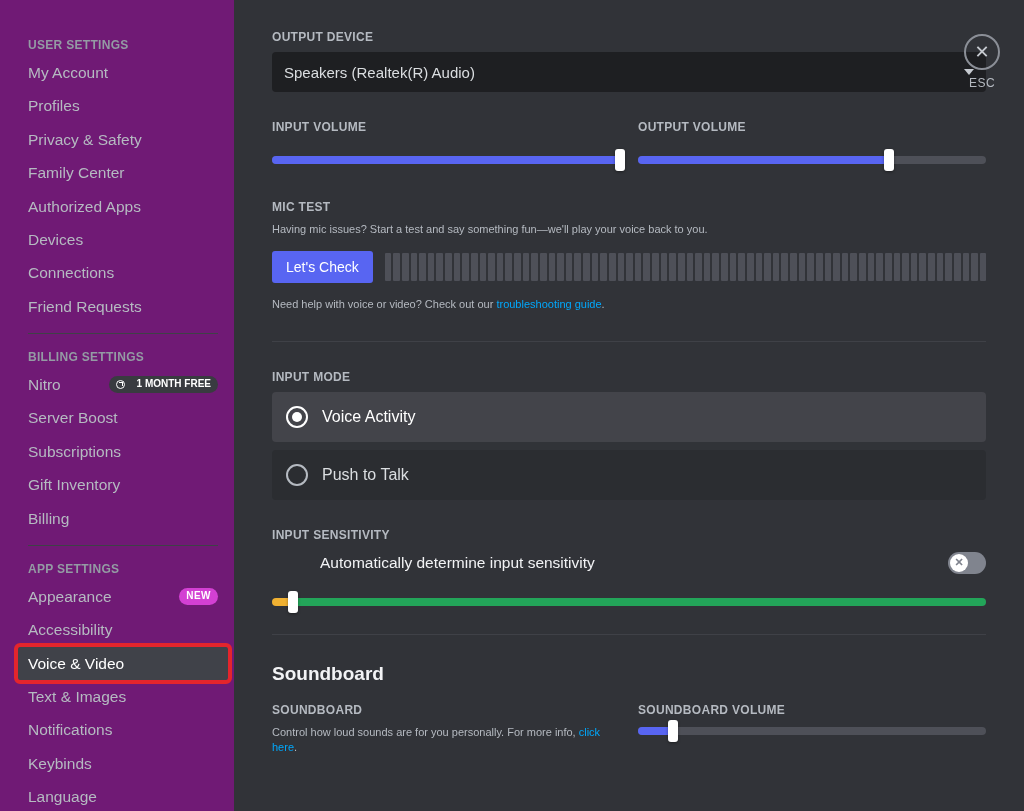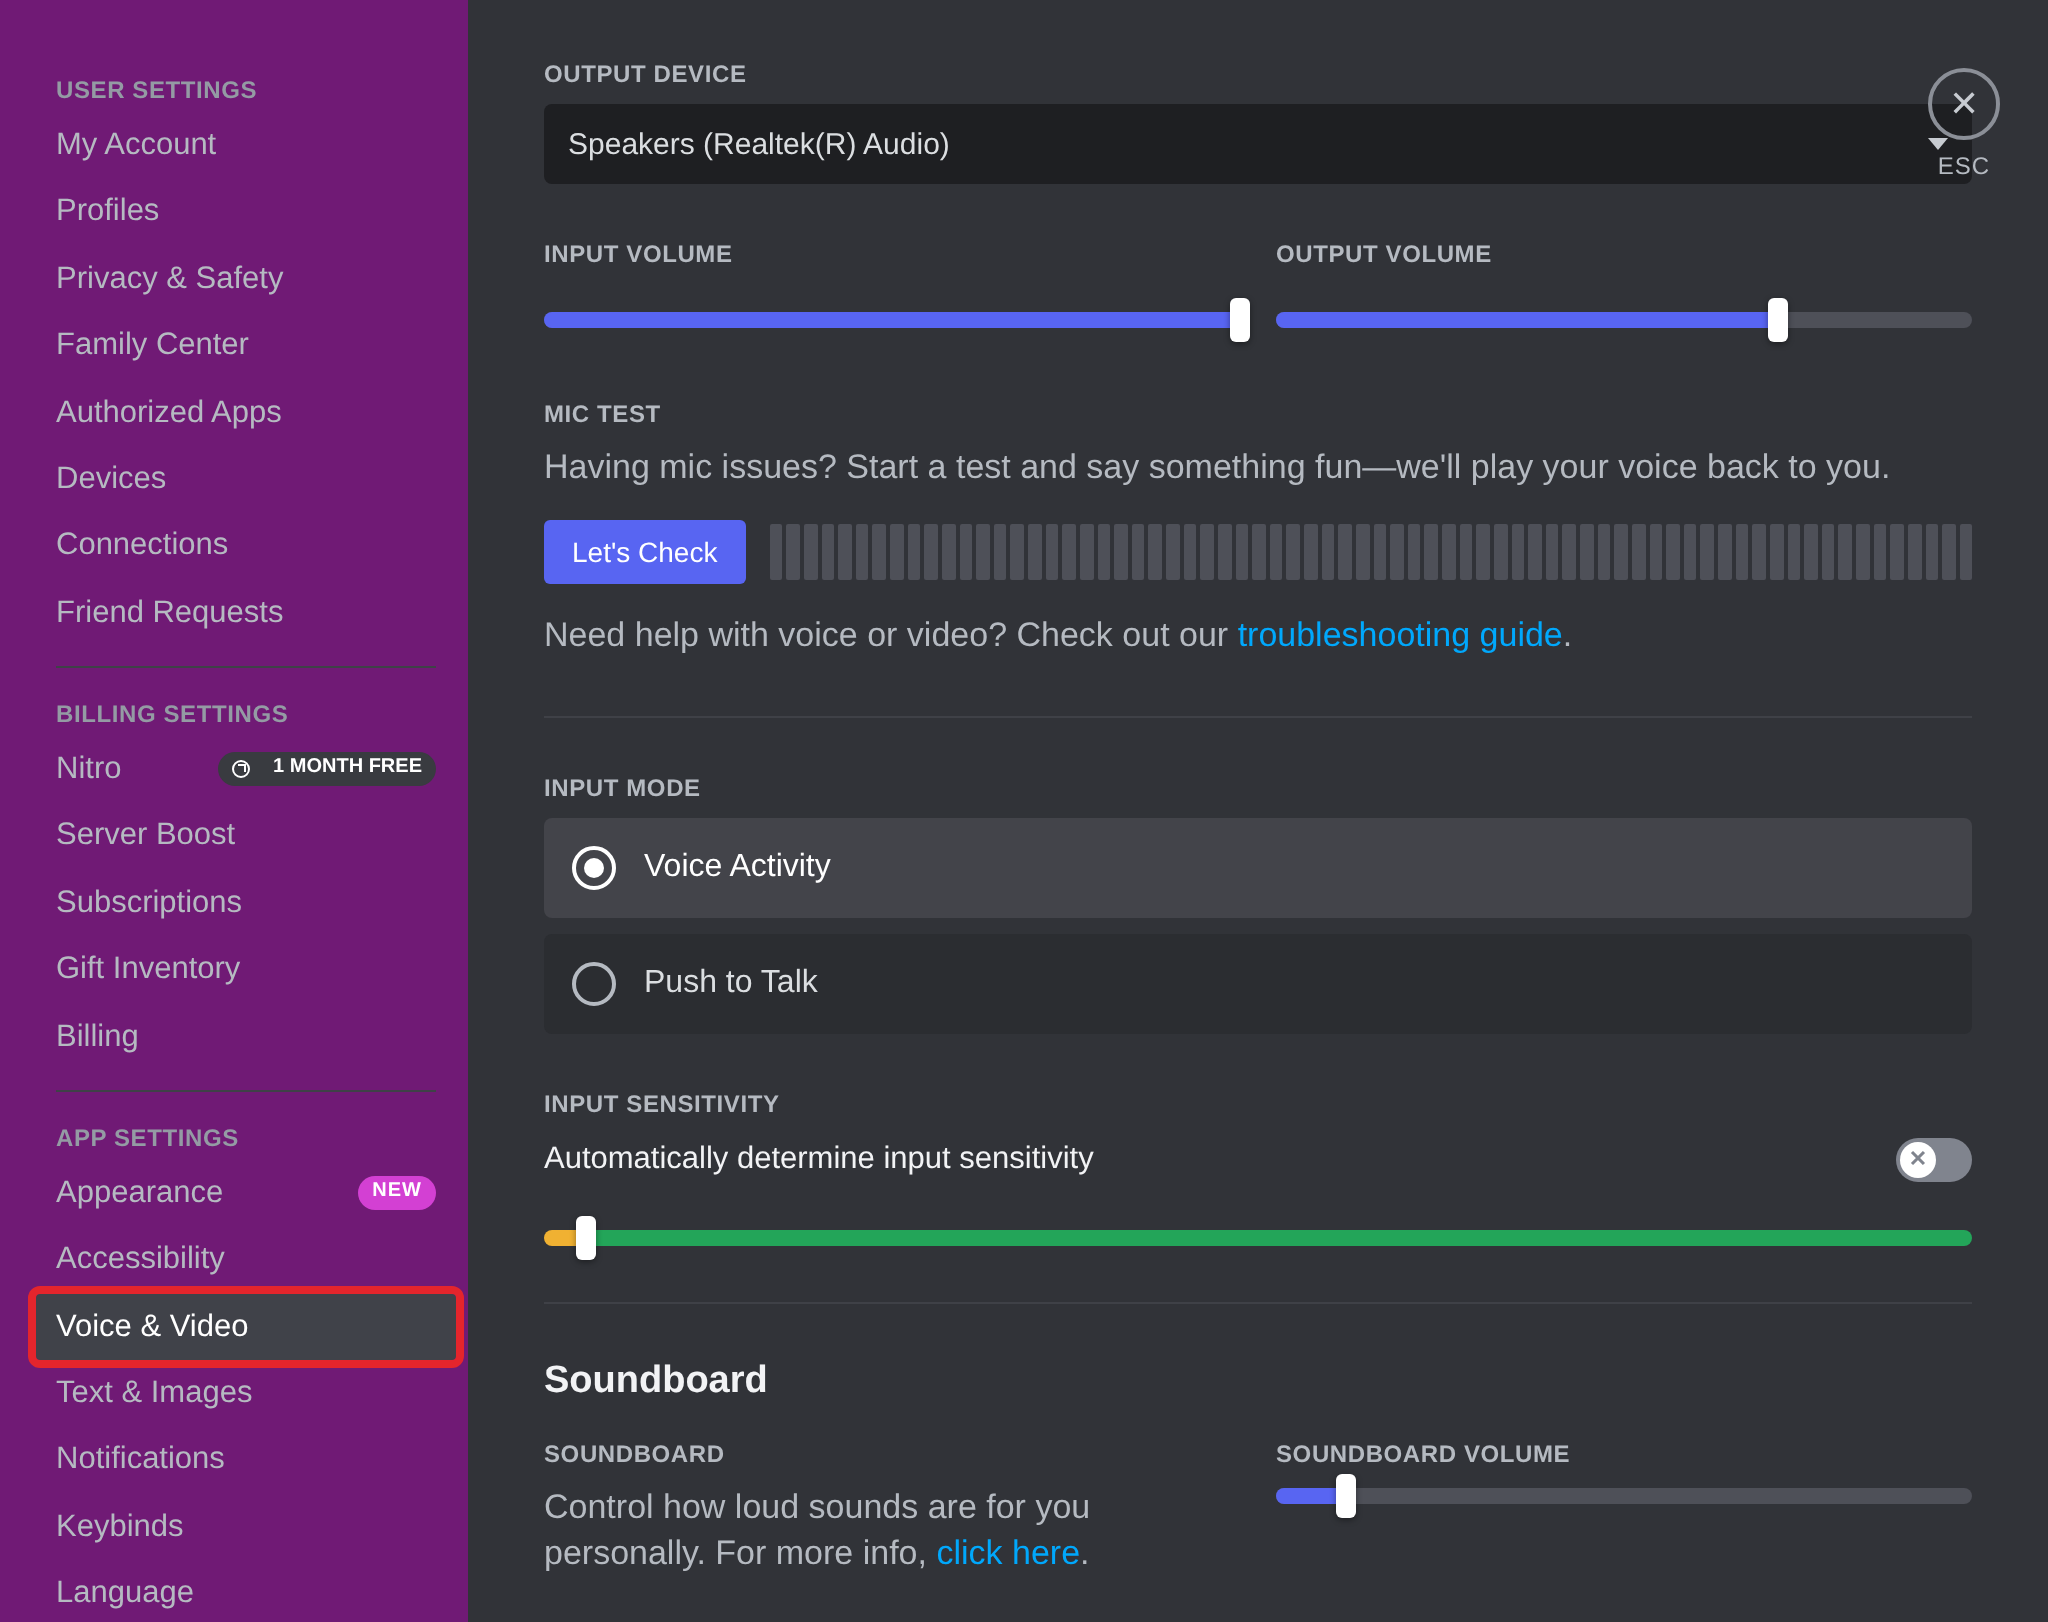--- a/index.html
+++ b/index.html
@@ -106,21 +106,21 @@
     margin-top: 22px;
     margin-bottom: 8px;
   }
   .slider-fill { position:absolute; left:0; top:0; bottom:0; background:#5865f2; border-radius:4px; }
   .slider-thumb {
     position:absolute; top:50%; transform:translate(-50%,-50%);
     width:10px; height:22px; background:#fff; border-radius:3px;
     box-shadow: 0 1px 3px rgba(0,0,0,.4);
   }
   .section-gap { margin-top: 28px; }
-  .desc { font-size: 17px; color: #b5bac1; line-height: 1.4; }
+  .desc { font-size: 11px; color: #b5bac1; line-height: 1.4; }
   .link { color: #00a8fc; cursor: pointer; }
   .mic-row { display:flex; align-items:center; gap:12px; margin-top: 14px; }
   .btn-primary {
     background:#5865f2; color:#fff; border:none; border-radius:3px;
     padding: 8px 14px; font-size:14px; font-weight:500; cursor:pointer;
   }
   .vu-meter {
     flex:1; height:28px; display:flex; gap:2px; align-items:stretch;
   }
   .vu-bar { flex:1; background:#4e5058; border-radius:1px; }
@@ -374,21 +374,21 @@
     <span>Voice Activity</span>
   </div>
   <div class="radio-card">
     <span class="radio-outer"></span>
     <span>Push to Talk</span>
   </div>
 
   <div class="section-gap">
     <div class="label">INPUT SENSITIVITY</div>
     <div class="toggle-row">
-      <div style="color:#f2f3f5; font-size:15.5px;">Automatically determine input sensitivity</div>
+      <div style="color:#f2f3f5; font-size:15.5px;margin-left:48px;">Automatically determine input sensitivity</div>
       <div class="toggle">
         <div class="toggle-knob">
             <span class="toggle-x">✕</span>
           </div>
       </div>
     </div>
     <div class="sens-track">
       <div class="sens-thumb"></div>
     </div>
   </div>

